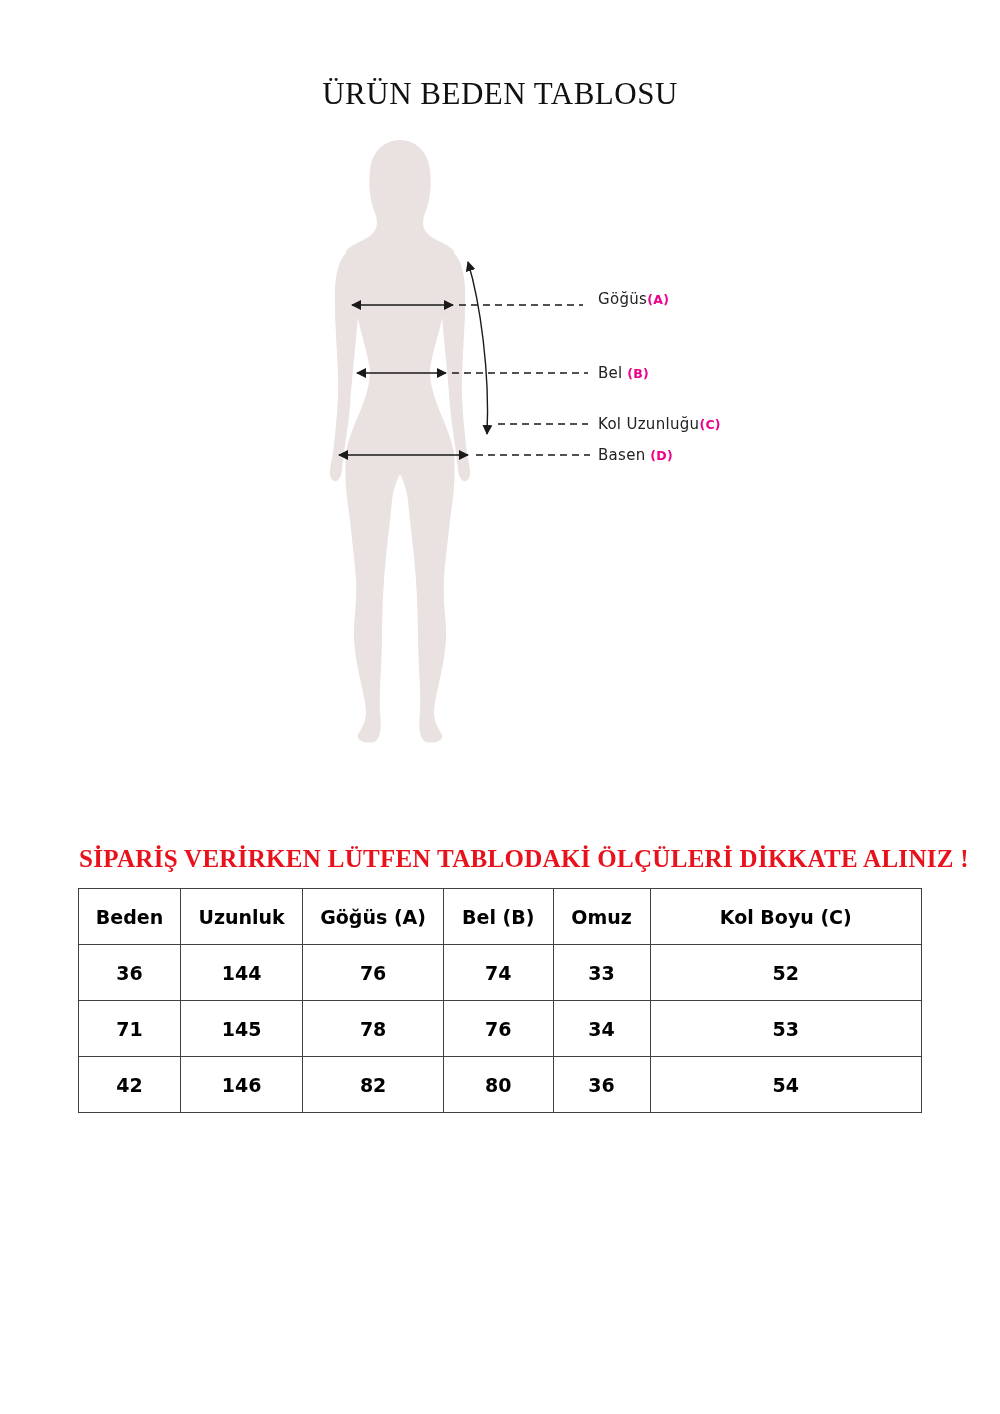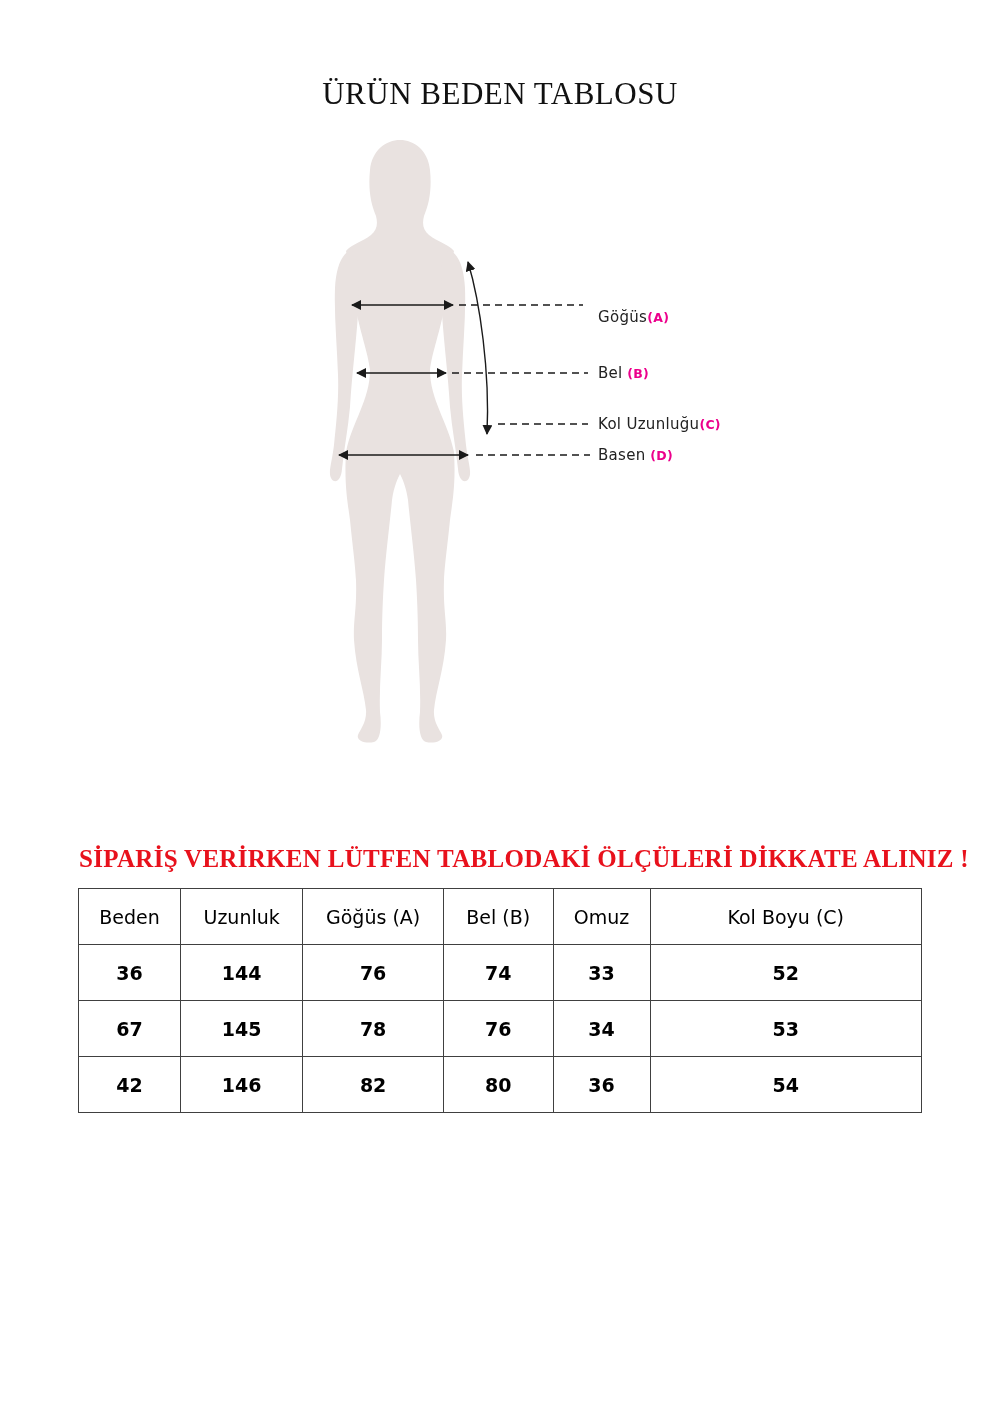--- a/index.html
+++ b/index.html
@@ -12,21 +12,21 @@
     text-align:center;font-family:"Liberation Serif",serif;
     font-size:31px;font-weight:400;color:#111;letter-spacing:.5px;
   }
   .diagram{position:absolute;left:280px;top:138px;width:460px;height:624px;}
   .diagram svg{position:absolute;left:0;top:0;}
   .measure-label{
     position:absolute;left:318px;height:18px;line-height:18px;
     font-size:15px;color:#222;white-space:nowrap;letter-spacing:.3px;
   }
   .measure-label .code{color:#ec008c;font-size:12.5px;font-weight:700;}
-  .lbl-gogus{top:170px;text-align:right;}
+  .lbl-gogus{top:152px;text-align:right;}
   .lbl-bel{top:226px;}
   .lbl-kol{top:277px;}
   .lbl-basen{top:308px;}
   .notice-heading{
     position:absolute;top:790px;left:0;width:100%;margin:0;text-align:center;
     font-family:"Liberation Serif",serif;font-weight:700;font-size:37px;color:#e8111c;
   }
   .notice-warning{
     position:absolute;top:845px;left:0;width:100%;margin:0;text-align:center;
     font-family:"Liberation Serif",serif;font-weight:700;font-size:25px;
@@ -34,21 +34,21 @@
   }
   table.size-table{
     position:absolute;left:78px;top:888px;width:844px;
     border-collapse:collapse;table-layout:fixed;
     font-family:"DejaVu Sans","Liberation Sans",sans-serif;
     font-size:19px;color:#000;text-align:center;
   }
   table.size-table th,table.size-table td{
     border:1px solid #404040;height:55px;padding:0;font-weight:700;
   }
-  table.size-table th{font-weight:400;}
+  table.size-table th{font-weight:700;}
 </style>
 </head>
 <body>
 
 <div class="page">
 
   <h1 class="title">ÜRÜN BEDEN TABLOSU</h1>
 
   <div class="diagram">
     <svg width="460" height="624" viewBox="0 0 460 624">
@@ -138,21 +138,21 @@
     <tbody>
       <tr>
         <td>36</td>
         <td>144</td>
         <td>76</td>
         <td>74</td>
         <td>33</td>
         <td>52</td>
       </tr>
       <tr>
-        <td>67</td>
+        <td>71</td>
         <td>145</td>
         <td>78</td>
         <td>76</td>
         <td>34</td>
         <td>53</td>
       </tr>
       <tr>
         <td>42</td>
         <td>146</td>
         <td>82</td>

